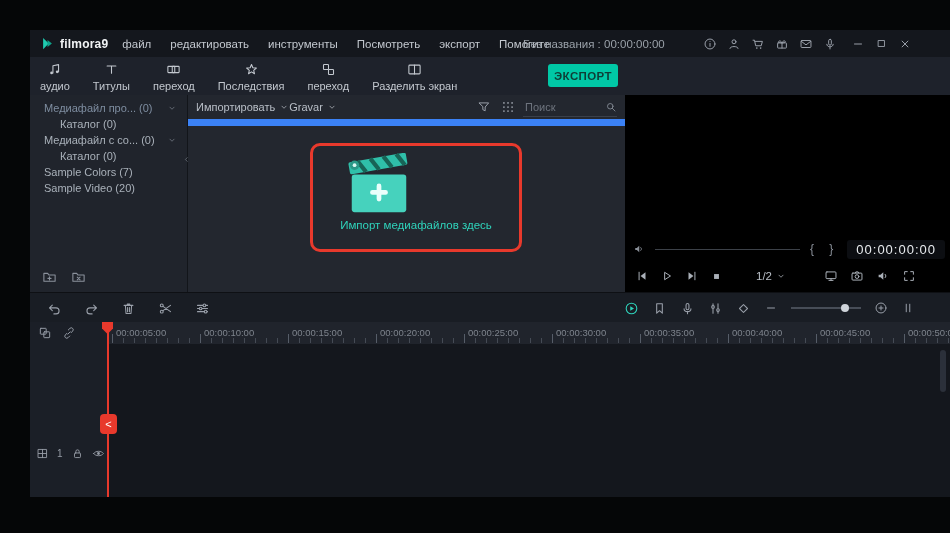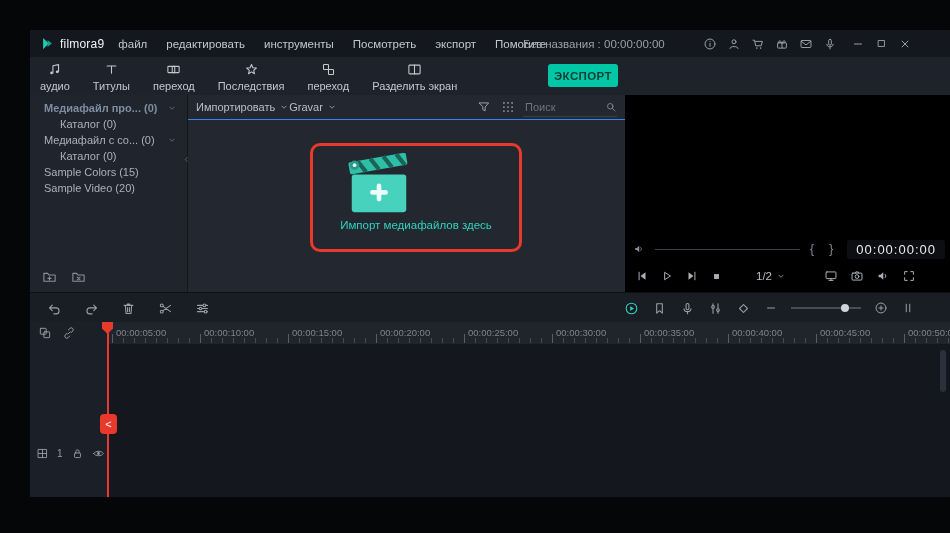--- a/index.html
+++ b/index.html
@@ -8,21 +8,21 @@
   .win{position:absolute;left:30px;top:30px;width:920px;height:467px;background:#15181e;}
 
   
   .ic{fill:none;stroke:currentColor;stroke-width:1.7;stroke-linecap:round;stroke-linejoin:round;display:block;}.i15{width:15px;height:15px}.i14{width:14px;height:14px}
   .i13{width:13px;height:13px}.i12{width:12px;height:12px}.i10{width:10px;height:10px}.i9{width:9px;height:9px}
 
   
   .menubar{position:absolute;top:0;left:0;right:0;height:27px;background:#14171d;
            border-bottom:1px solid #0c0e11;display:flex;align-items:center;}
   .logo{display:flex;align-items:center;gap:5px;padding-left:10px;}
-  .logo-text{color:#f2f4f6;font-size:12px;font-weight:normal;letter-spacing:.2px;}
+  .logo-text{color:#f2f4f6;font-size:12px;font-weight:bold;letter-spacing:.2px;}
   .menu-items{display:flex;gap:19px;font-size:11.5px;color:#c3c8cf;margin-left:14px;}
   .menu-items span{cursor:default;}
   .doc-title{position:absolute;left:493px;top:0;height:27px;display:flex;align-items:center;
              font-size:11.5px;color:#9aa1a9;}
   .tb-icons{position:absolute;right:38px;top:0;height:27px;display:flex;align-items:center;
             gap:10px;color:#9aa0aa;}
   .tb-icons .winctl{margin-left:4px;}
 
   
   .tabbar{position:absolute;top:27px;left:0;right:0;height:38px;background:#1e222b;
@@ -34,29 +34,29 @@
   .tab.active::after{content:"";position:absolute;bottom:0;left:4px;right:4px;height:2.5px;background:#18c8a8;}
   .export-btn{position:absolute;left:518px;top:34px;width:70px;height:23px;background:#00c8a6;
               color:#0e3d36;font-size:11.5px;font-weight:bold;border:none;border-radius:3px;
               display:flex;align-items:center;justify-content:center;letter-spacing:.4px;}
 
   
   .library{position:absolute;top:65px;left:0;width:158px;height:197px;background:#20242c;
            border-right:1px solid #12151a;padding-top:5px;box-sizing:border-box;}
   .lib-item{height:16px;display:flex;align-items:center;font-size:11px;color:#a9b1ba;
             padding-left:14px;position:relative;}
-  .lib-item.sel{color:#7e8da0;font-weight:bold;}
+  .lib-item.sel{color:#7e8da0;}
   .lib-item.indent{padding-left:30px;}
   .lib-item .chev{position:absolute;right:10px;top:3px;color:#7d848e;}
   .lib-bottom{position:absolute;bottom:8px;left:12px;display:flex;gap:14px;color:#8a919c;}
   .collapse-strip{position:absolute;top:125px;left:152px;color:#7d848e;z-index:3;}
 
   .media{position:absolute;top:65px;left:158px;width:437px;height:197px;background:#23272f;}
   .media-toolbar{position:absolute;top:0;left:0;right:0;height:24px;display:flex;align-items:center;
-                 font-size:11px;color:#b9bfc7;border-bottom:1px solid #3b82f6;}
+                 font-size:11px;color:#b9bfc7;border-bottom:7px solid #3b82f6;}
   .mt-drop{display:flex;align-items:center;gap:4px;}
   .mt-import{margin-left:8px;}
   .mt-record{text-align:center;}
   .mt-filter{position:absolute;right:134px;top:5px;color:#9aa0aa;}
   .mt-grid{position:absolute;right:110px;top:5px;color:#9aa0aa;}
   .mt-search{position:absolute;right:8px;top:3px;width:94px;height:18px;display:flex;align-items:center;
              border-bottom:1px solid #3a404a;}
   .mt-search input{flex:1;min-width:0;background:transparent;border:none;outline:none;
                    color:#c6cbd2;font-size:11px;font-family:"Liberation Sans",sans-serif;}
   .mt-search input::placeholder{color:#6e747e;}
@@ -408,21 +408,21 @@
       <div class="lib-item">
         <span>Медиафайл с со... (0)</span>
         <svg class="ic i10 chev">
             <use href="#s-chev-down"></use>
           </svg>
       </div>
       <div class="lib-item indent">
         <span>Каталог (0)</span>
       </div>
       <div class="lib-item">
-        <span>Sample Colors (15)</span>
+        <span>Sample Colors (7)</span>
       </div>
       <div class="lib-item">
         <span>Sample Video (20)</span>
       </div>
       <div class="lib-bottom">
         <svg class="ic i15">
             <use href="#s-folderplus"></use>
           </svg>
         <svg class="ic i15">
             <use href="#s-folderx"></use>

